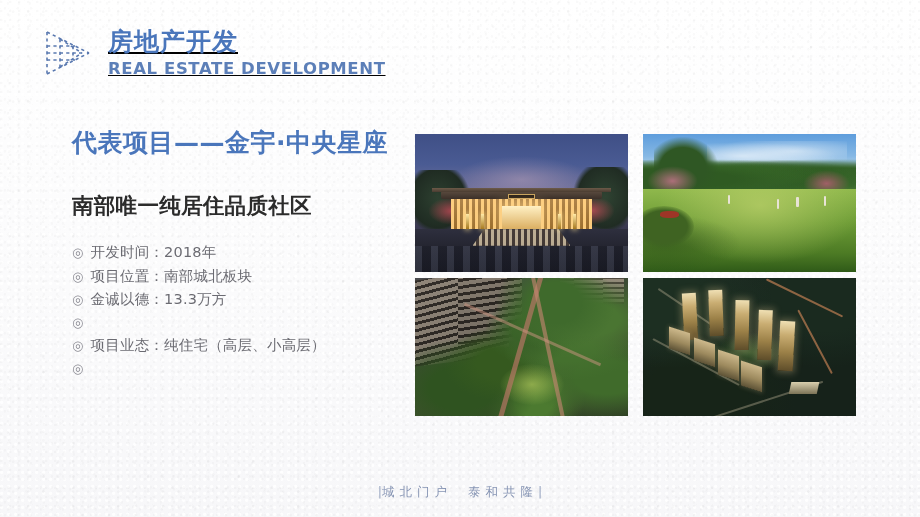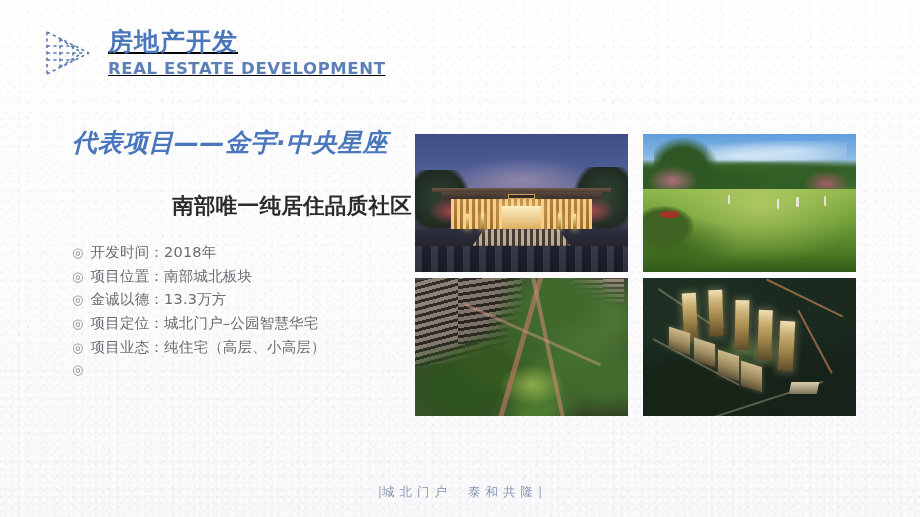--- a/index.html
+++ b/index.html
@@ -78,33 +78,31 @@
     width: 340px;
   }
 
   .section-title {
     font-size: 25px;
     font-weight: bold;
     color: #4a76bb;
     letter-spacing: 0.5px;
     line-height: 1.2;
     white-space: nowrap;
-    font-style: italic;
   }
 
   .lead {
     margin-top: 34px;
   }
   .lead-line {
     font-size: 21.5px;
     font-weight: bold;
     color: #2b2b2b;
     line-height: 1.32;
     letter-spacing: 0.3px;
-    text-align: right;
   }
   .sub-line {
     margin-top: 5px;
     font-size: 16.5px;
     font-weight: bold;
     color: #2f2f2f;
     letter-spacing: 0.2px;
     line-height: 1.3;
   }
   .sub-line .hl { color: #4a76bb; }
@@ -432,21 +430,20 @@
       <li>
         <span class="bullet-icon">◎</span>
         <span>项目位置：南部城北板块</span>
       </li>
       <li>
         <span class="bullet-icon">◎</span>
         <span>金诚以德：13.3万方</span>
       </li>
       <li>
         <span class="bullet-icon">◎</span>
-        <span>项目定位：城北门户–公园智慧华宅</span>
       </li>
       <li>
         <span class="bullet-icon">◎</span>
         <span>项目业态：纯住宅（高层、小高层）</span>
       </li>
       <li>
         <span class="bullet-icon">◎</span>
       </li>
     </ul>
   </div>

